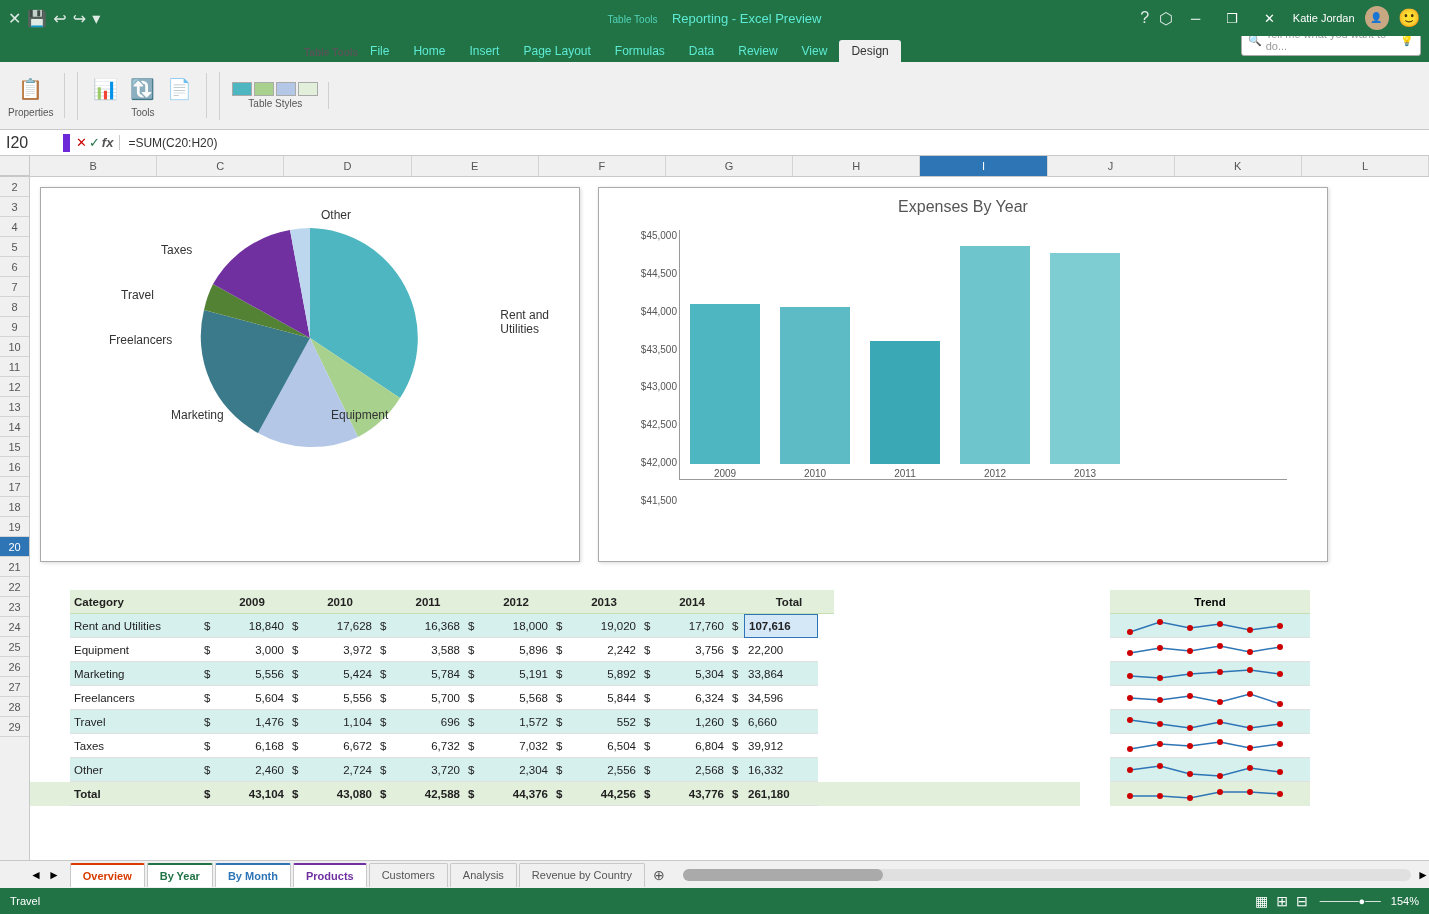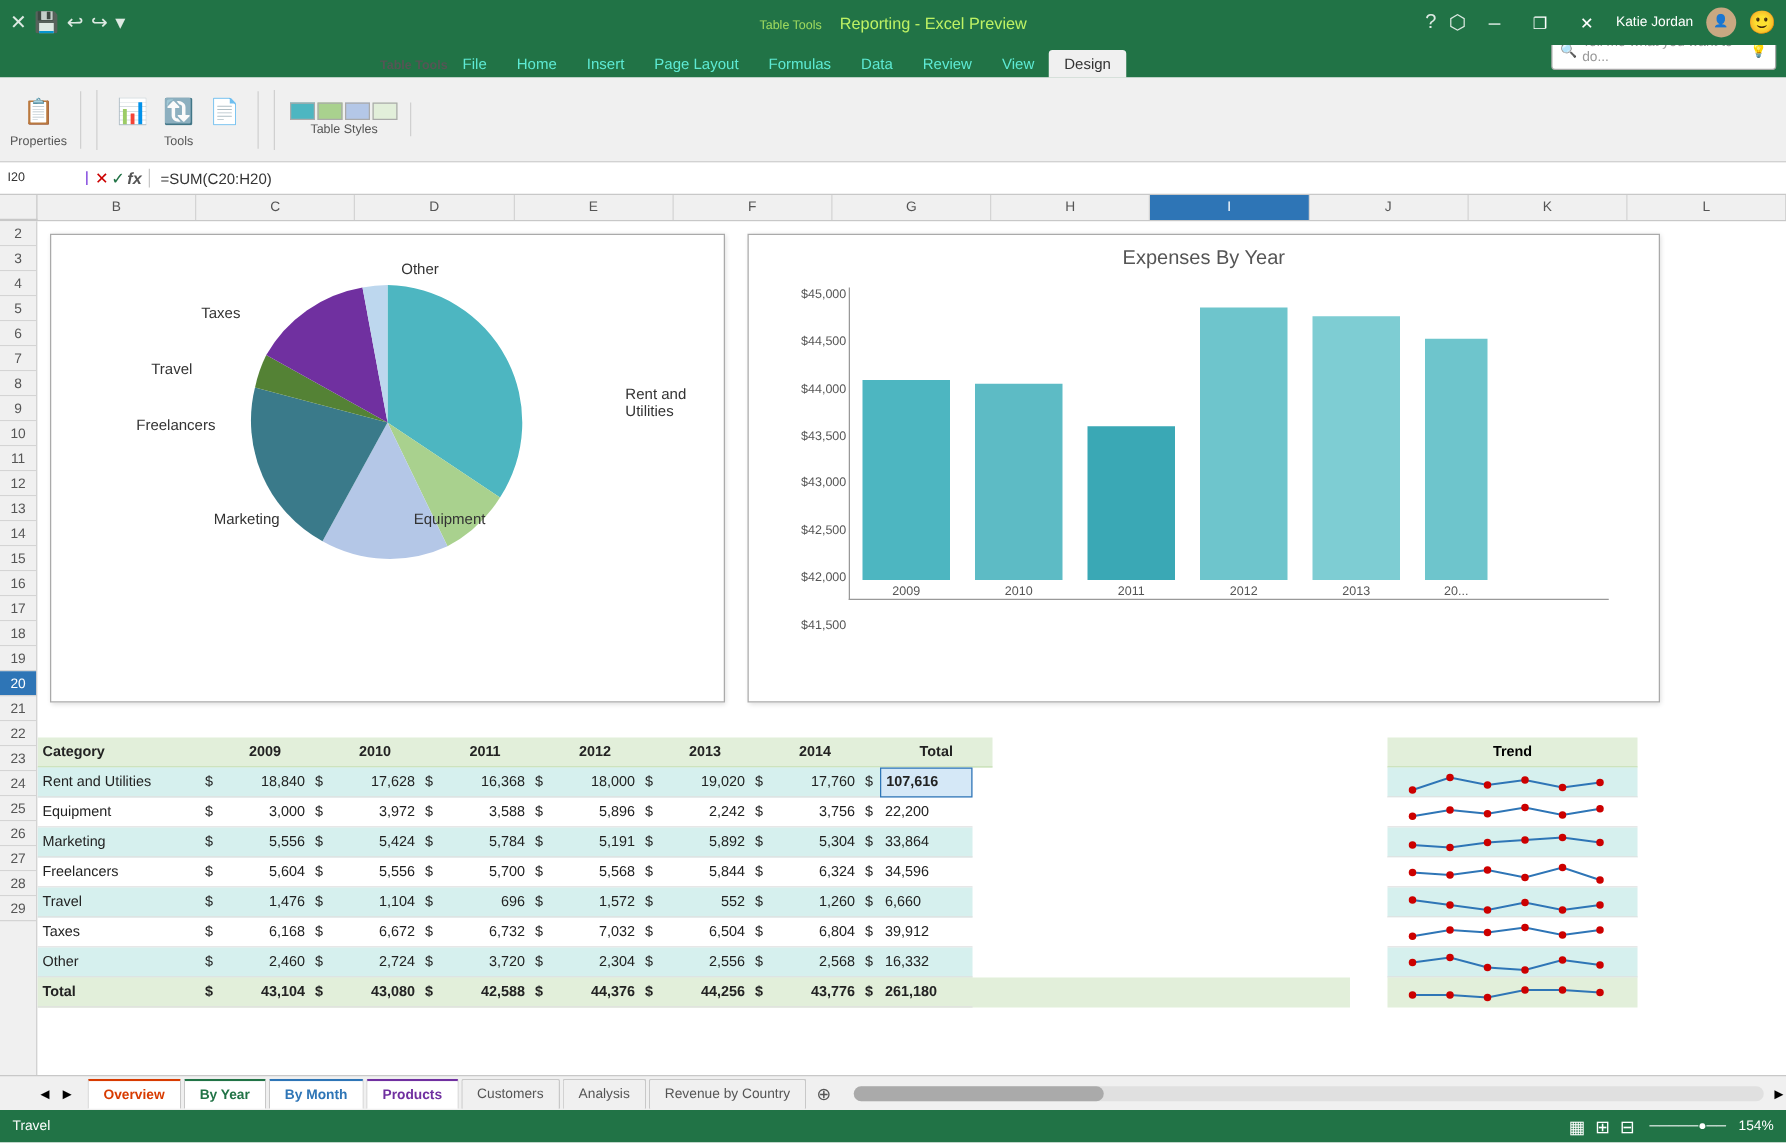--- a/index.html
+++ b/index.html
@@ -8,21 +8,21 @@
     
     #titlebar {
       height: 36px;
       background: #217346;
       display: flex;
       align-items: center;
       color: white;
       position: relative;
     }
     .tb-left { display: flex; align-items: center; padding-left: 8px; gap: 6px; }
-    .tb-center { position: absolute; left: 50%; transform: translateX(-50%); font-size: 13px; font-weight: 400; color: #bef264; }
+    .tb-center { position: absolute; left: 50%; transform: translateX(-50%); font-size: 13px; font-weight: 400; color: #5eead4; }
     .tb-right { position: absolute; right: 8px; display: flex; align-items: center; gap: 10px; }
     .tb-icon { font-size: 16px; cursor: pointer; color: white; opacity: 0.85; }
     .window-btn { font-size: 13px; padding: 0 8px; cursor: pointer; }
 
     
     #ribbon-tabs {
       height: 26px;
       background: #217346;
       display: flex;
       align-items: flex-end;
@@ -61,23 +61,23 @@
     
     #formula-bar {
       height: 26px;
       background: #fff;
       border-bottom: 1px solid #c8c8c8;
       display: flex;
       align-items: center;
     }
     .cell-ref {
       width: 70px;
-      border-right: 1px solid #6d28d9;
+      border-right: 7px solid #6d28d9;
       padding: 0 6px;
-      font-size: 10px;
+      font-size: 16px;
       color: #333;
       font-weight: 400;
     }
     .fx-icons { display: flex; align-items: center; gap: 2px; padding: 0 6px; border-right: 1px solid #c8c8c8; color: #555; font-size: 13px; }
     .formula-input { flex: 1; padding: 0 8px; font-size: 12px; color: #333; }
     #row-headers { width: 30px; background: #f0f0f0; border-right: 1px solid #c8c8c8; overflow: hidden; }
     .row-header { height: 20px; border-bottom: 1px solid #d4d4d4; display: flex; align-items: center; justify-content: center; font-size: 11px; color: #555; background: #f0f0f0; }
     .row-header.selected { background: #2e75b6; color: white; }
     .col-header { flex: 1; border-right: 1px solid #d4d4d4; display: flex; align-items: center; justify-content: center; font-size: 11px; color: #555; min-width: 60px; }
     .col-header.selected { background: #2e75b6; color: white; }
@@ -109,21 +109,21 @@
     
     #pie-chart { top: 10px; left: 30px; width: 540px; height: 380px; }
 
     
     #data-table {
       position: absolute;
       top: 400px;
       left: 0px;
       width: 1100px;
     }
-    .dt-row { display: flex; height: 24px; }
+    .dt-row { display: flex; height: 24px; padding-left: 40px; }
     .dt-cell {
       display: flex; align-items: center;
       font-size: 11.5px; color: #222;
       border-bottom: 1px solid #e0e0e0;
       padding: 0 4px;
       overflow: hidden;
     }
     .dt-cell.header { font-weight: bold; background: #e2efda; border-bottom: 1px solid #c6e0b4; }
     .dt-cell.total-row { font-weight: bold; }
     .dt-cell.selected { background: #d5e8f7; border: 1px solid #2e75b6; }
@@ -421,24 +421,20 @@
             <div class="bar-col">
               <div class="bar-rect teal4" style="height:218px;width:70px;"></div>
               <div class="bar-x-label">2012</div>
             </div>
 
             <div class="bar-col">
               <div class="bar-rect teal5" style="height:211px;width:70px;"></div>
               <div class="bar-x-label">2013</div>
             </div>
 
-            <div class="bar-col">
-              <div class="bar-rect teal4" style="height:193px;width:50px;"></div>
-              <div class="bar-x-label">20...</div>
-            </div>
           </div>
         </div>
       </div>
 
       <div id="data-table" style="position:absolute;top:393px;left:0;width:1050px;">
 
         <div class="dt-row" style="height:20px;"></div>
 
         <div class="dt-row">
           <div class="dt-cell header col-cat" style="width:130px;">Category</div>

